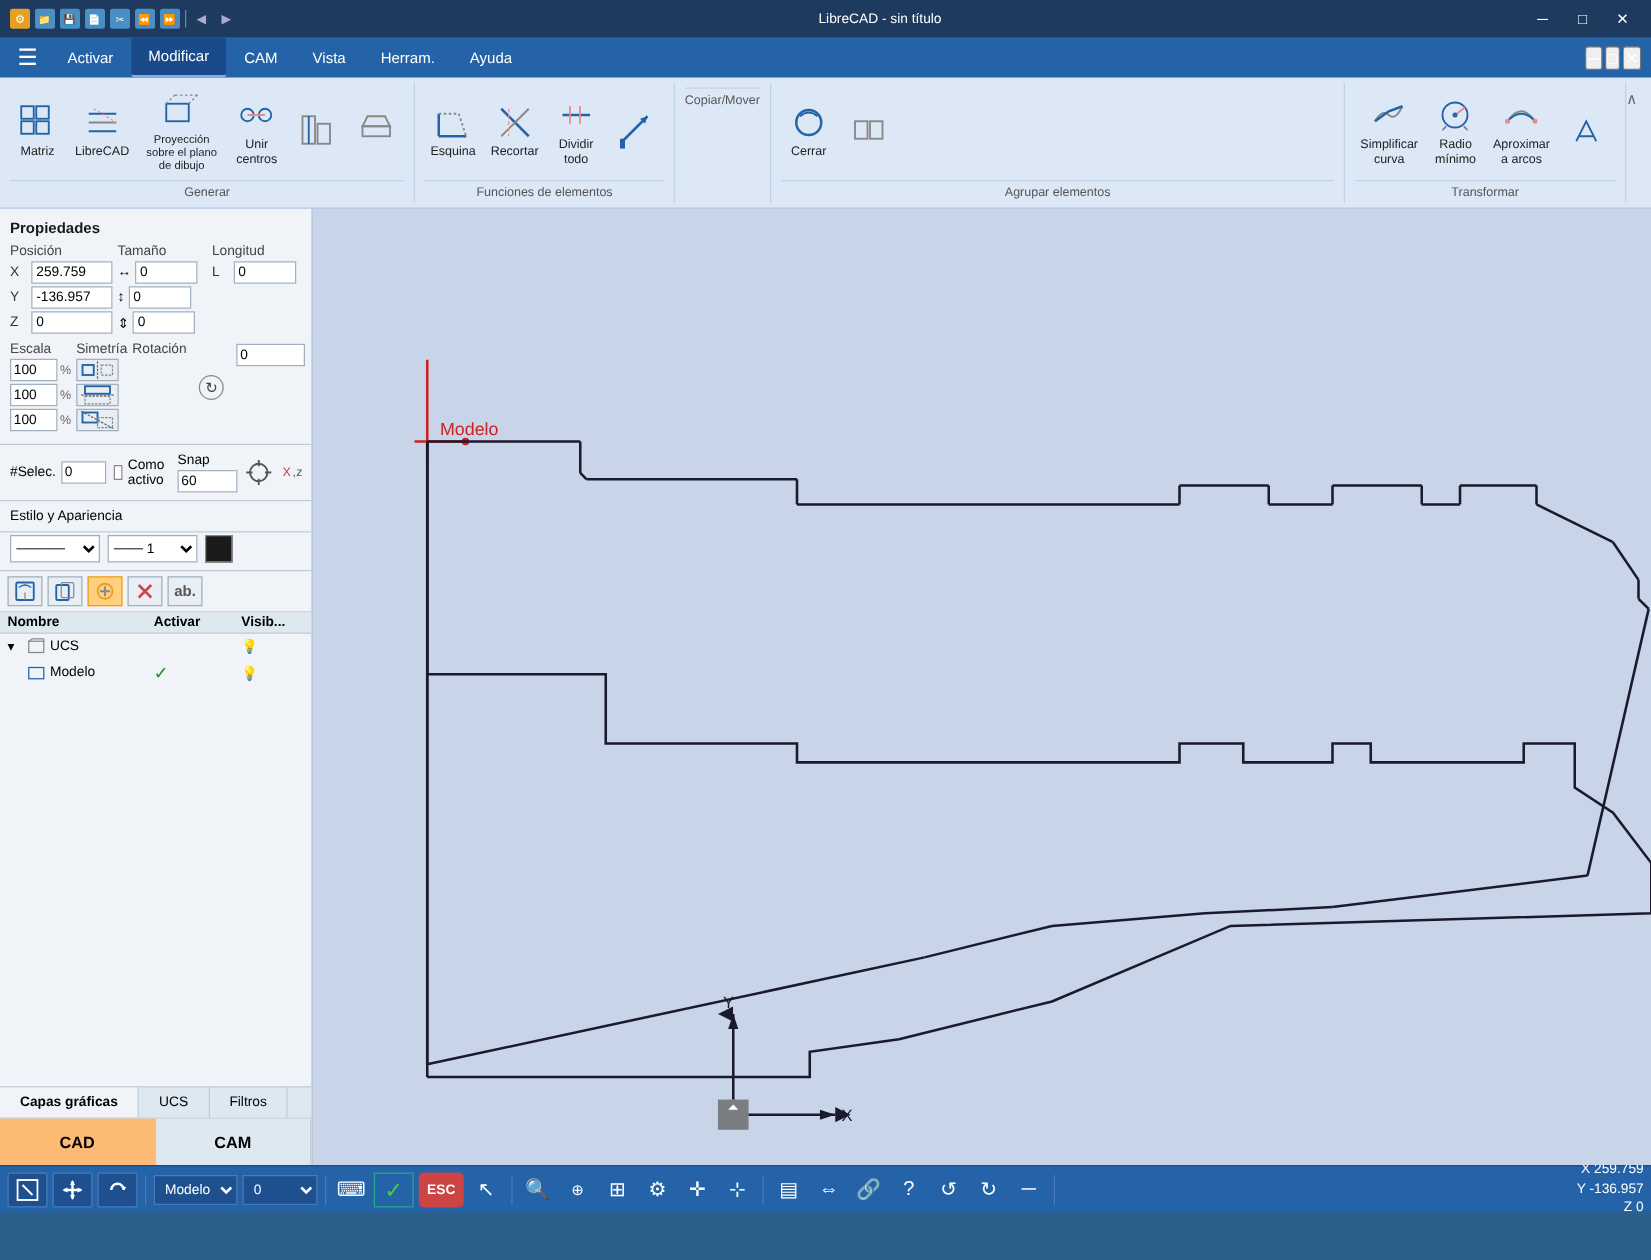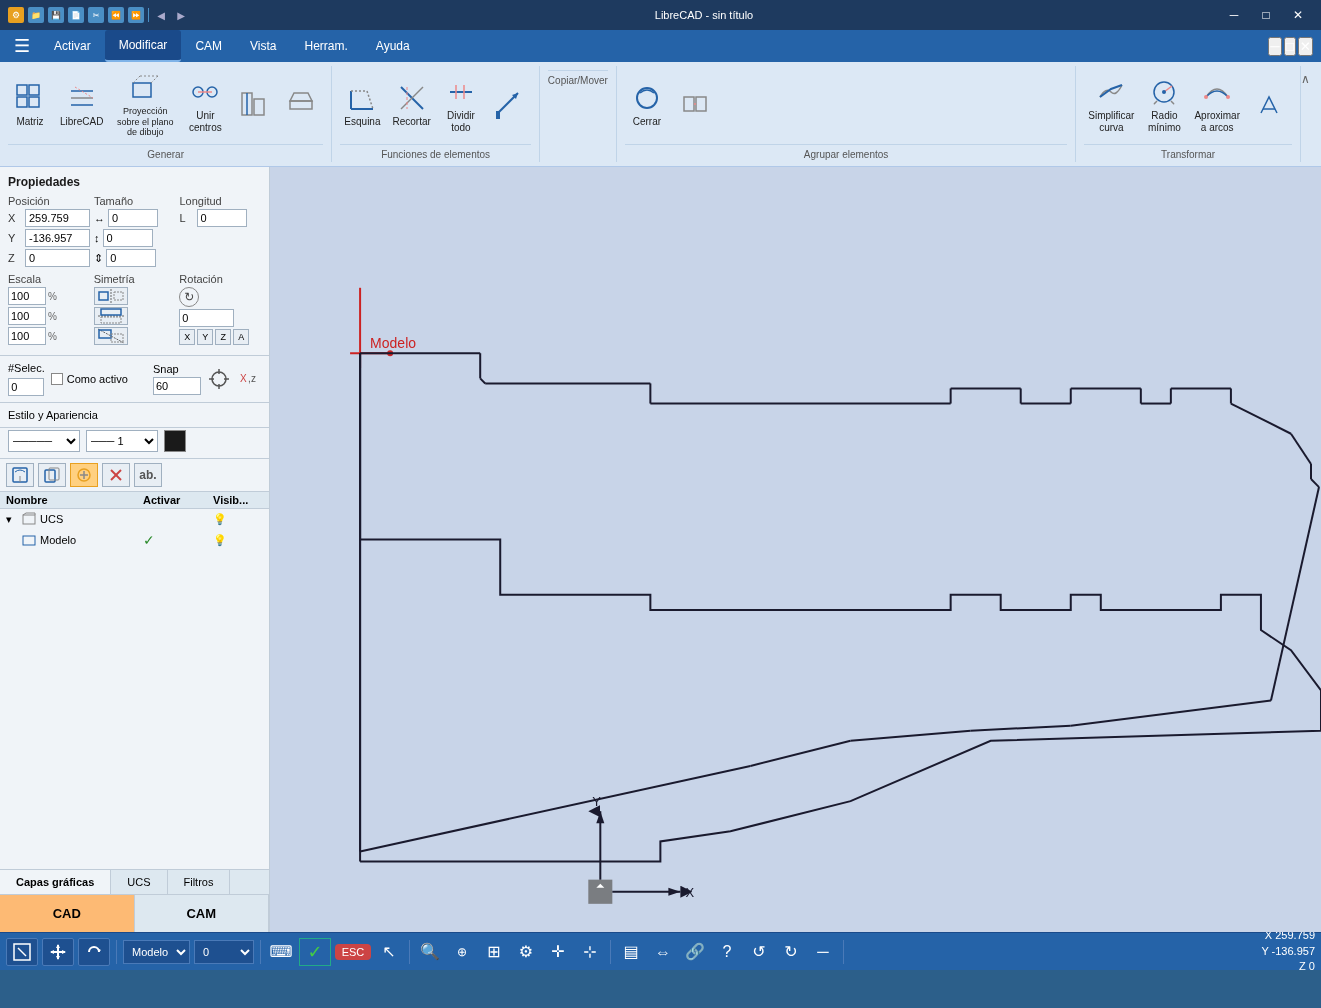--- a/index.html
+++ b/index.html
@@ -27,39 +27,39 @@
     .ribbon-tools { display: flex; gap: 4px; flex: 1; align-items: center; flex-wrap: wrap; }
     .ribbon-tool { display: flex; flex-direction: column; align-items: center; cursor: pointer; padding: 3px 4px; border-radius: 3px; min-width: 44px; }
     .ribbon-tool .icon { width: 32px; height: 32px; display: flex; align-items: center; justify-content: center; }
     .ribbon-tool .label { font-size: 10px; color: #222; text-align: center; line-height: 1.2; margin-top: 2px; max-width: 60px; }
     .ribbon-collapse { width: 20px; display: flex; align-items: flex-start; padding-top: 6px; cursor: pointer; color: #666; font-size: 12px; }
 
     
     #main { display: flex; height: calc(1008px - 30px - 32px - 105px - 38px - 38px); }
 
     
-    #left-panel { width: 270px; background: #f0f4f8; border-right: 1px solid #c0ccd8; display: flex; flex-direction: column; overflow: hidden; }
+    #left-panel { width: 250px; background: #f0f4f8; border-right: 1px solid #c0ccd8; display: flex; flex-direction: column; overflow: hidden; }
     
     
     #properties { padding: 8px; border-bottom: 1px solid #c0ccd8; }
     .prop-title { font-weight: bold; font-size: 12px; margin-bottom: 6px; color: #1a1a1a; }
     .prop-group-title { font-size: 11px; color: #444; margin-bottom: 2px; }
     .prop-row { display: flex; align-items: center; gap: 3px; }
     .prop-label { font-size: 11px; color: #333; min-width: 14px; }
     .prop-input { width: 60px; height: 18px; border: 1px solid #a0b0c0; background: white; font-size: 11px; padding: 1px 3px; }
     .prop-unit { font-size: 10px; color: #666; }
     
     
     .prop-small-row { display: flex; align-items: center; gap: 2px; margin-bottom: 2px; }
     .prop-small-input { width: 38px; height: 18px; border: 1px solid #a0b0c0; background: white; font-size: 11px; padding: 1px 2px; }
     .sym-btn { width: 34px; height: 18px; border: 1px solid #a0b0c0; background: #e8eef4; font-size: 10px; display: flex; align-items: center; justify-content: center; cursor: pointer; }
 
     
     .selsnap-row { display: flex; align-items: center; gap: 6px; padding: 6px 8px; border-bottom: 1px solid #c0ccd8; }
-    .selec-group { display: flex; align-items: center; gap: 4px; flex-direction: column; }
+    .selec-group { display: flex; align-items: center; gap: 4px; }
     .selec-label { font-size: 11px; }
     .selec-input { width: 36px; height: 18px; border: 1px solid #a0b0c0; background: white; font-size: 11px; padding: 1px 2px; }
     .snap-group { display: flex; flex-direction: column; align-items: flex-start; gap: 2px; }
     .snap-label { font-size: 11px; }
     .snap-input { width: 48px; height: 18px; border: 1px solid #a0b0c0; background: white; font-size: 11px; padding: 1px 2px; }
     .snap-icon { width: 24px; height: 24px; display: flex; align-items: center; justify-content: center; cursor: pointer; }
     .comoactivo-row { display: flex; align-items: center; gap: 4px; }
     .checkbox { width: 12px; height: 12px; border: 1px solid #888; background: white; }
 
     
@@ -94,25 +94,25 @@
 
     
     #status-bar { background: #2563a8; height: 38px; display: flex; align-items: center; padding: 0 6px; gap: 4px; border-top: 1px solid #1a4a8a; }
     .status-btn { width: 32px; height: 28px; border: 1px solid #4a7ab8; background: #1e5090; display: flex; align-items: center; justify-content: center; cursor: pointer; border-radius: 2px; }
     .status-btn svg, .status-btn span { color: white; font-size: 14px; }
     .status-separator { width: 1px; height: 24px; background: #4a7ab8; margin: 0 2px; }
     .model-select { height: 24px; border: 1px solid #4a7ab8; background: #1e5090; color: white; font-size: 11px; padding: 0 4px; }
     .layer-select { height: 24px; width: 60px; border: 1px solid #4a7ab8; background: #1e5090; color: white; font-size: 11px; padding: 0 4px; }
     .status-icon-btn { width: 28px; height: 28px; display: flex; align-items: center; justify-content: center; cursor: pointer; color: white; font-size: 16px; }
     .status-coords { margin-left: auto; color: white; font-size: 11px; text-align: right; line-height: 1.4; }
-    .esc-btn { width: 36px; height: 16px; border: 2px solid #c44; background: #c44; color: white; font-size: 11px; font-weight: normal; border-radius: 4px; display: flex; align-items: center; justify-content: center; cursor: pointer; }
+    .esc-btn { width: 36px; height: 28px; border: 2px solid #c44; background: #c44; color: white; font-size: 11px; font-weight: bold; border-radius: 4px; display: flex; align-items: center; justify-content: center; cursor: pointer; }
     .check-btn { width: 32px; height: 28px; border: 1px solid #2a8; background: transparent; color: #4c4; font-size: 18px; display: flex; align-items: center; justify-content: center; cursor: pointer; }
 
     
-    .rot-section { display: flex; flex-direction: column; gap: 0; }
+    .rot-section { display: flex; flex-direction: row; gap: 10px; }
     .rot-icon { width: 20px; height: 20px; border: 1px solid #888; border-radius: 50%; display: flex; align-items: center; justify-content: center; font-size: 12px; color: #444; cursor: pointer; }
     .rot-input { width: 55px; height: 18px; border: 1px solid #a0b0c0; background: white; font-size: 11px; padding: 1px 2px; }
     .xyz-row { display: flex; gap: 2px; margin-top: 2px; }
     .xyz-btn { width: 16px; height: 16px; border: 1px solid #a0b0c0; background: #e8eef4; font-size: 9px; display: flex; align-items: center; justify-content: center; cursor: pointer; }
   </style>
 </head>
 <body>
 
 <div id="title-bar">
   <div class="app-icons">

